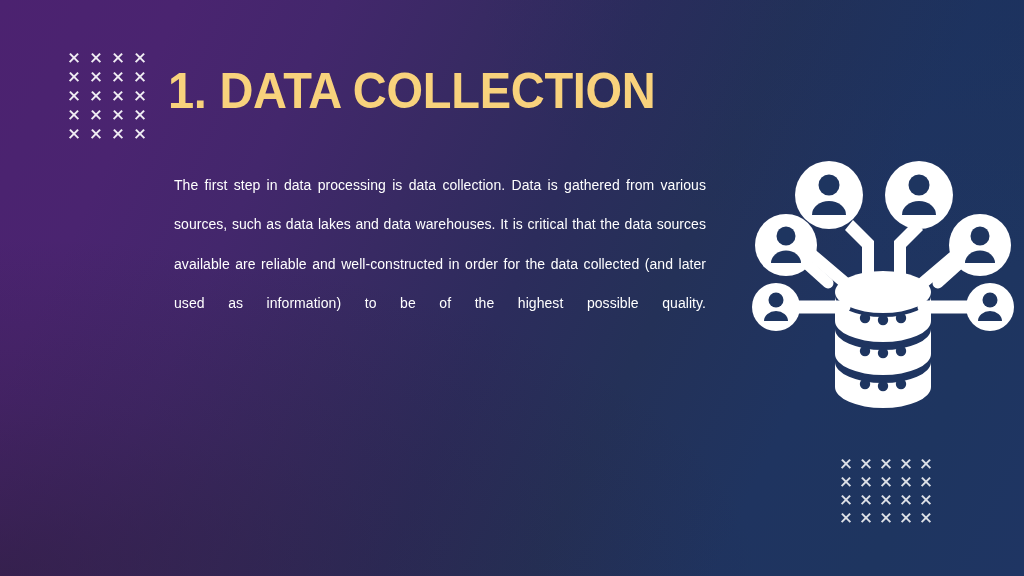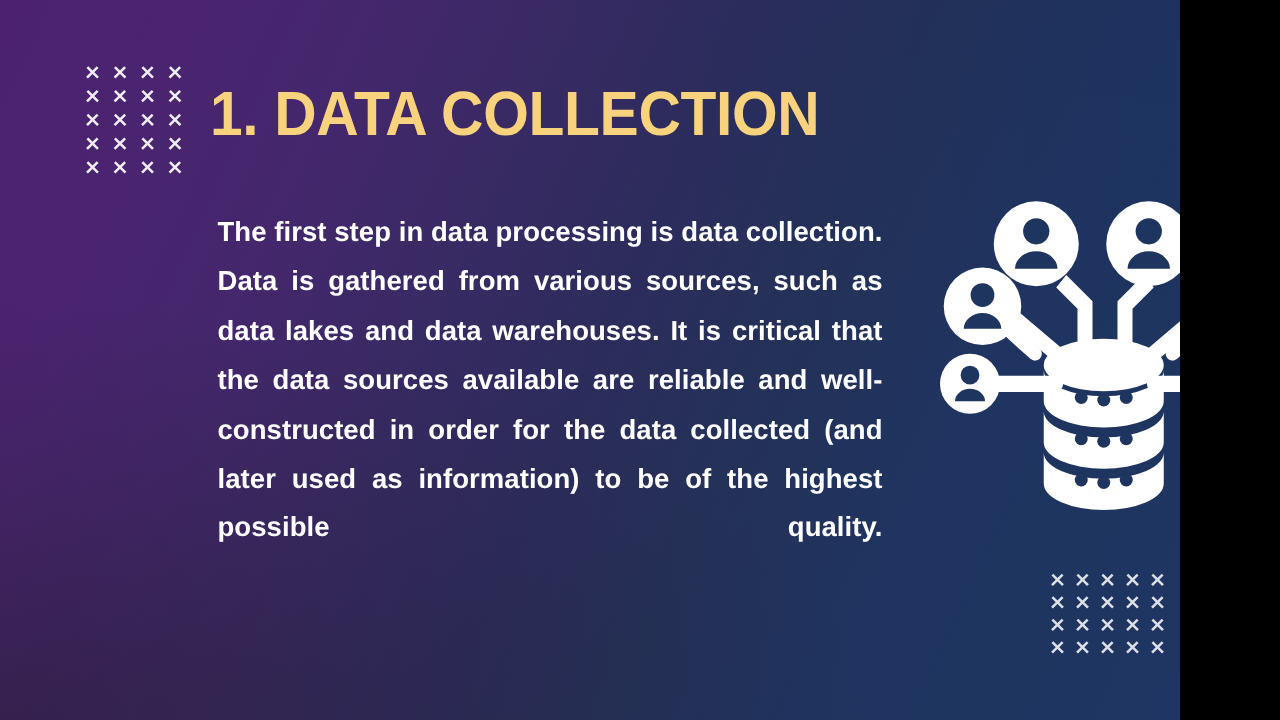--- a/index.html
+++ b/index.html
@@ -2,21 +2,21 @@
 <html><head>
 <meta charset="utf-8">
 <style>
   html, body {
     margin: 0;
     padding: 0;
     background: #000;
   }
   #slide {
     position: relative;
-    width: 944px;
+    width: 1024px;
     height: 576px;
     overflow: hidden;
     font-family: "Liberation Sans", sans-serif;
     background:
       linear-gradient(115deg,
         #4c2270 0%,
         #4a2470 14%,
         #43276c 26%,
         #382a63 38%,
         #2c2c5c 50%,
@@ -82,25 +82,25 @@
     transform-origin: left center;
     white-space: nowrap;
   }
 
   
   #body-text {
     left: 174px;
     top: 166px;
     width: 532px;
     color: #ffffff;
-    font-size: 22px;
+    font-size: 14px;
     line-height: 39.4px;
     text-align: justify;
     text-justify: inter-word;
-    font-weight: 700;
+    font-weight: 400;
     letter-spacing: 0.05px;
   }
   #body-text::after { content: ""; display: inline-block; width: 100%; }
 
   
   #illustration { left: 752px; top: 155px; width: 262px; height: 262px; }
   #illustration svg { display: block; width: 262px; height: 262px; }
 </style>
 </head>
 <body>

